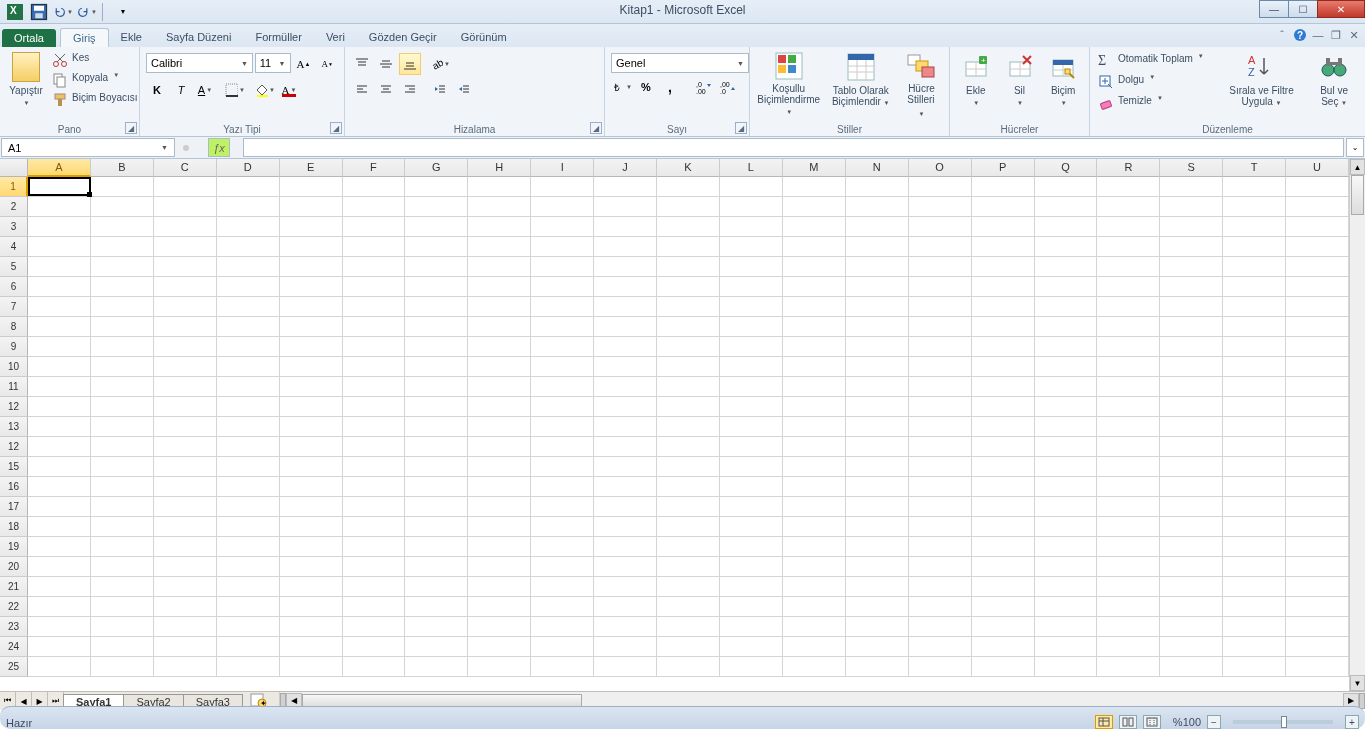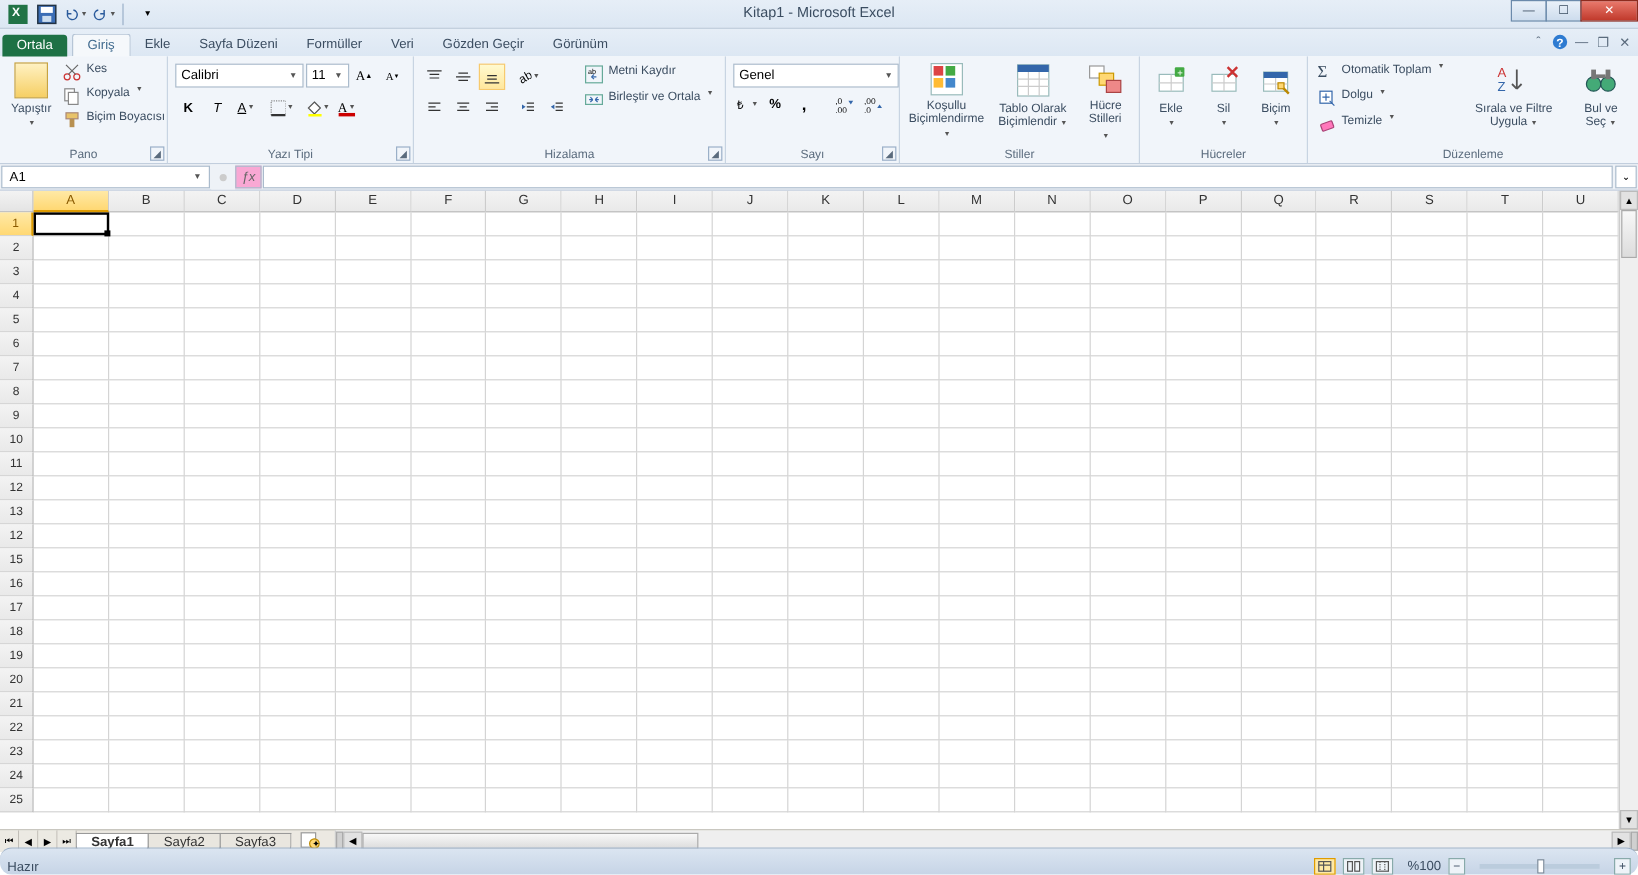--- a/index.html
+++ b/index.html
@@ -50,21 +50,21 @@
 .ddarrow { font-size:6px; margin-left:1px; color:#555; }
 
 
 .vcol { display:flex; flex-direction:column; gap:3px; }
 
 
 .formula-row { height:22px; border-bottom:1px solid #b6c5d6; display:flex; align-items:stretch; background:#eef2f7;}
 .namebox { width:174px; background:#fff; border:1px solid #abc; margin:1px; display:flex; align-items:center; padding:0 6px; font-size:11px;}
 .namebox .arrow{ margin-left:auto; font-size:7px; color:#555;}
 .fx-sep { width:20px; display:flex; align-items:center; justify-content:center; background:#eef2f7;}
-.fx { width:22px; display:flex; align-items:center; justify-content:center; font-style:italic; color:#666; background:#f9a8d4; border:1px solid #abc; margin:1px 0;}
+.fx { width:22px; display:flex; align-items:center; justify-content:center; font-style:italic; color:#666; background:#bef264; border:1px solid #abc; margin:1px 12px;}
 .formula-input { flex:1; background:#fff; border:1px solid #abc; margin:1px; }
 .formula-expand { width:18px; border:1px solid #abc; margin:1px; background:#fff; display:flex; align-items:center; justify-content:center; font-size:8px;}
 
 
 .grid-wrap { position:absolute; top:159px; left:0; right:16px; bottom:38px; overflow:hidden; background:#fff;}
 .corner { position:absolute; left:0; top:0; width:28px; height:18px; background:linear-gradient(#f3f3f3,#e4e4e4); border-right:1px solid #b6b6b6; border-bottom:1px solid #b6b6b6;}
 .col-headers { position:absolute; left:28px; top:0; right:0; height:18px; display:flex; }
 .colh { width:64px; border-right:1px solid #ccc; border-bottom:1px solid #b6b6b6; background:linear-gradient(#f3f3f3,#e9e9e9); text-align:center; font-size:11px; color:#333; line-height:17px;}
 .colh.sel { background:linear-gradient(#ffe9a6,#ffd873); border-bottom:2px solid #de9b00; color:#8a5a00;}
 .row-headers { position:absolute; left:0; top:18px; width:28px; bottom:0;}
@@ -337,40 +337,20 @@
               </svg>
             </div>
           <div class="toolbtn">
               <svg width="14" height="14">
                 <path d="M2 7 L5 5 L5 9 Z" fill="#36a"></path>
                 <line x1="6" y1="4" x2="12" y2="4" stroke="#333"></line>
                 <line x1="6" y1="7" x2="12" y2="7" stroke="#333"></line>
                 <line x1="6" y1="10" x2="12" y2="10" stroke="#333"></line>
               </svg>
             </div>
-        </div>
-      </div>
-      <div class="vcol" style="padding-top:4px;margin-left:6px">
-        <div class="small-btn">
-          <svg class="sicon" viewBox="0 0 16 16">
-              <rect x="1" y="1" width="14" height="14" fill="none" stroke="#6a9"></rect>
-              <text x="3" y="8" font-size="6">ab</text>
-              <path d="M10 10 L6 10" stroke="#36a"></path>
-              <path d="M6 10 L8 8 M6 10 L8 12" stroke="#36a"></path>
-            </svg>
-          <span>Metni Kaydır</span>
-        </div>
-        <div class="small-btn">
-          <svg class="sicon" viewBox="0 0 16 16">
-              <rect x="1" y="4" width="14" height="8" fill="none" stroke="#6a9"></rect>
-              <path d="M4 8 L7 8 M12 8 L9 8" stroke="#36a"></path>
-              <path d="M7 8 L5 6 M7 8 L5 10 M9 8 L11 6 M9 8 L11 10" stroke="#36a"></path>
-            </svg>
-          <span>Birleştir ve Ortala</span> 
-            <span class="ddarrow">▼</span>
         </div>
       </div>
     </div>
     <div class="group-title">Hizalama</div>
     <div class="dialog-launcher">◢</div>
   </div>
 
   <div class="group" style="width:145px">
     <div class="group-body">
       <div class="vcol" style="padding-top:4px;width:100%">

